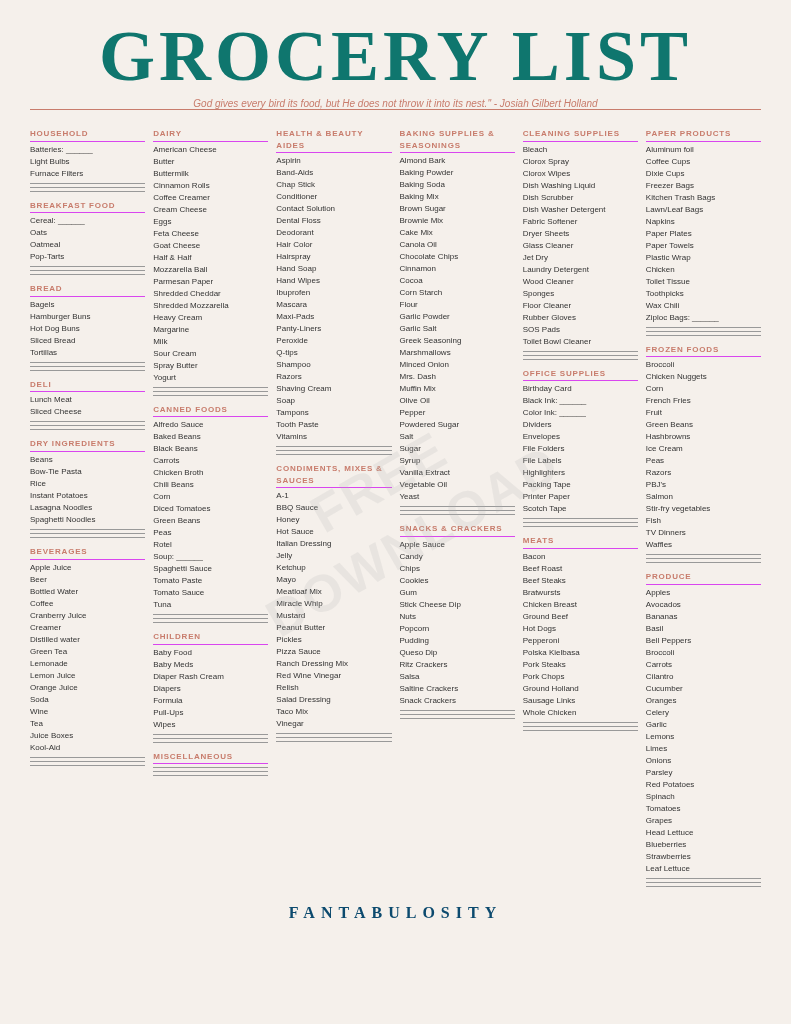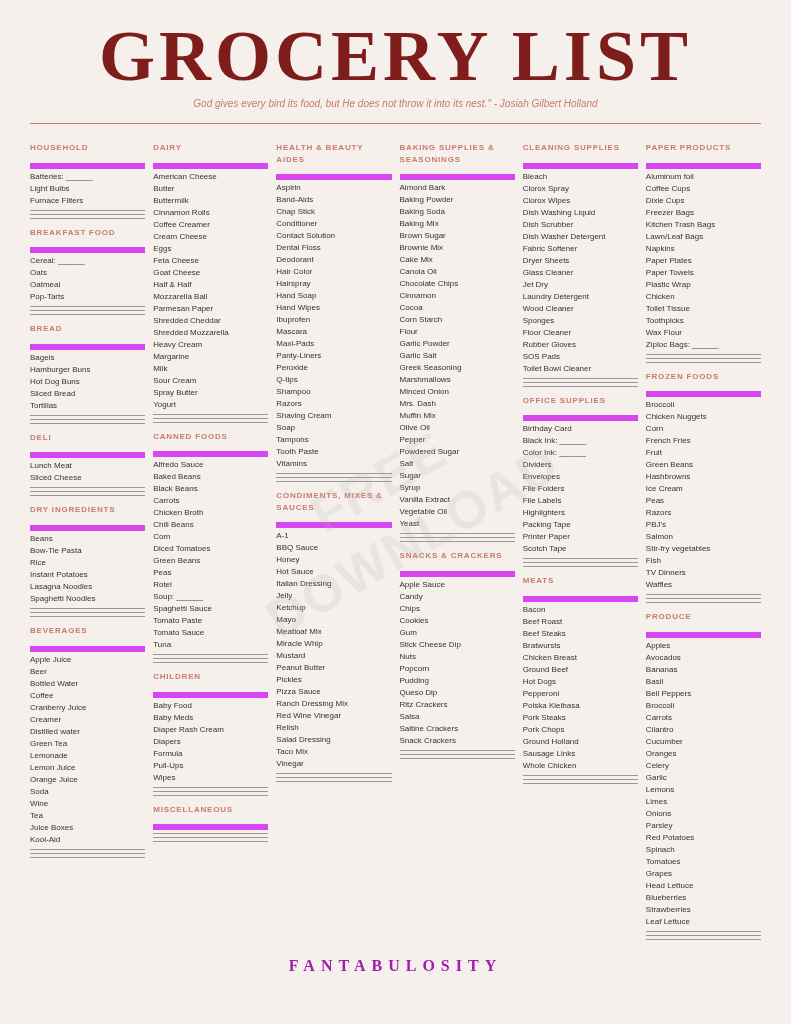--- a/index.html
+++ b/index.html
@@ -9,31 +9,30 @@
       width: 791px;
       min-height: 1024px;
       padding: 20px 30px;
       position: relative;
     }
     h1.title {
       font-family: Georgia, serif;
       font-size: 72px;
       font-weight: 900;
       text-align: center;
-      color: #7f1d1d;
+      color: #0f766e;
       letter-spacing: 4px;
       line-height: 1;
       margin-bottom: 6px;
     }
     .subtitle {
       text-align: center;
       font-size: 10px;
       color: #c87c6c;
       font-style: italic;
-      margin-bottom: 14px;
     }
     .divider {
       border: none;
       border-top: 1.5px solid #c87c6c;
       margin-bottom: 10px;
     }
     .columns-wrapper {
       display: flex;
       gap: 8px;
       font-size: 8.5px;
@@ -45,22 +44,22 @@
       min-width: 0;
     }
     .section-title {
       font-size: 8px;
       font-weight: 700;
       letter-spacing: 0.8px;
       color: #c87c6c;
       text-transform: uppercase;
       margin-top: 8px;
       margin-bottom: 2px;
-      border-bottom: 6px solid #d946ef;
-      padding-bottom: 9px;
+      border-bottom: 1px solid #d946ef;
+      padding-bottom: 1px;
     }
     .item {
       font-size: 8px;
       color: #333;
       line-height: 1.5;
     }
     .blank-line {
       border-bottom: 0.5px solid #999;
       margin: 3px 0;
       height: 1px;
@@ -78,21 +77,21 @@
       z-index: 10;
       letter-spacing: 2px;
       text-align: center;
       line-height: 1.3;
     }
     .brand {
       text-align: center;
       font-size: 16px;
       font-weight: 700;
       letter-spacing: 6px;
-      color: #a21caf;
+      color: #0c4a6e;
       margin-top: 14px;
       text-transform: uppercase;
       font-family: Georgia, serif;
     }
   </style>
 </head>
 <body>
 
 <h1 class="title">GROCERY LIST</h1>
 <p class="subtitle">God gives every bird its food, but He does not throw it into its nest." - Josiah Gilbert Holland</p>
@@ -395,21 +394,21 @@
       <div class="item">Freezer Bags</div>
       <div class="item">Kitchen Trash Bags</div>
       <div class="item">Lawn/Leaf Bags</div>
       <div class="item">Napkins</div>
       <div class="item">Paper Plates</div>
       <div class="item">Paper Towels</div>
       <div class="item">Plastic Wrap</div>
       <div class="item">Chicken</div>
       <div class="item">Toilet Tissue</div>
       <div class="item">Toothpicks</div>
-      <div class="item">Wax Flour</div>
+      <div class="item">Wax Chili</div>
       <div class="item">Ziploc Bags: ______</div>
       <div class="blank-line"></div>
       <div class="blank-line"></div>
       <div class="blank-line"></div>
       <div class="section-title">FROZEN FOODS</div>
       <div class="item">Broccoli</div>
       <div class="item">Chicken Nuggets</div>
       <div class="item">Corn</div>
       <div class="item">French Fries</div>
       <div class="item">Fruit</div>

